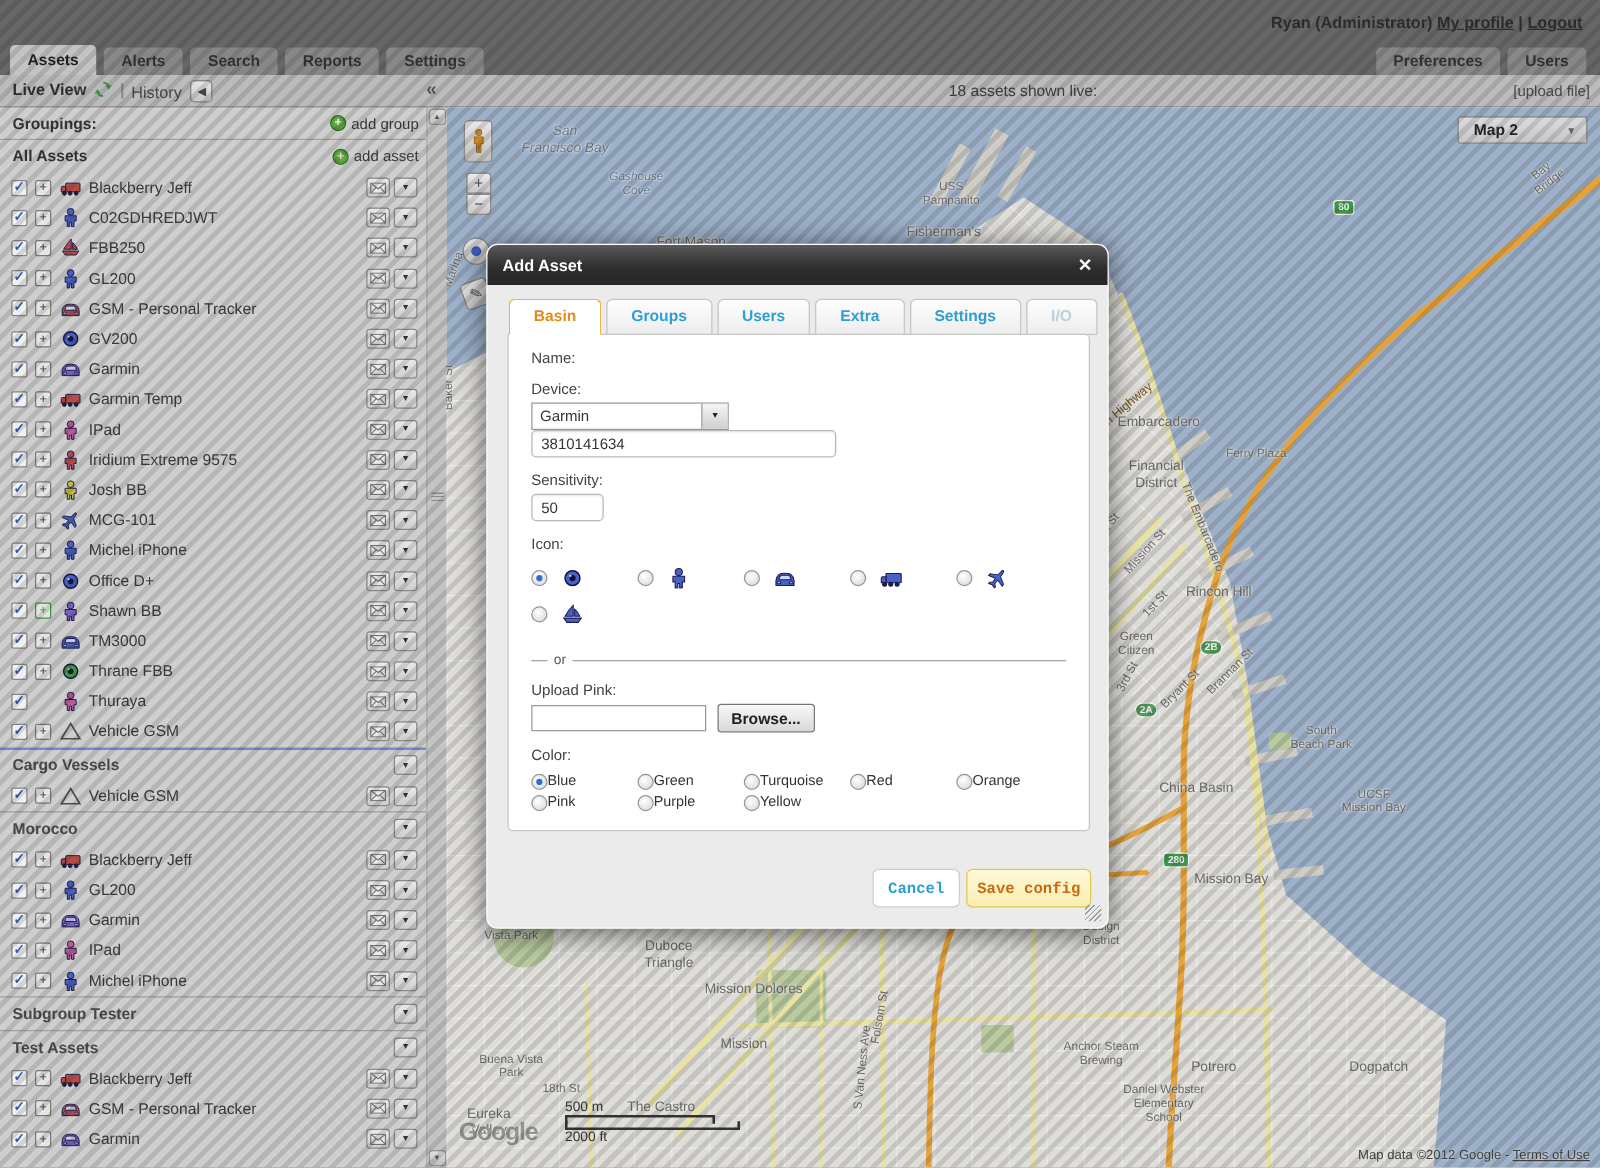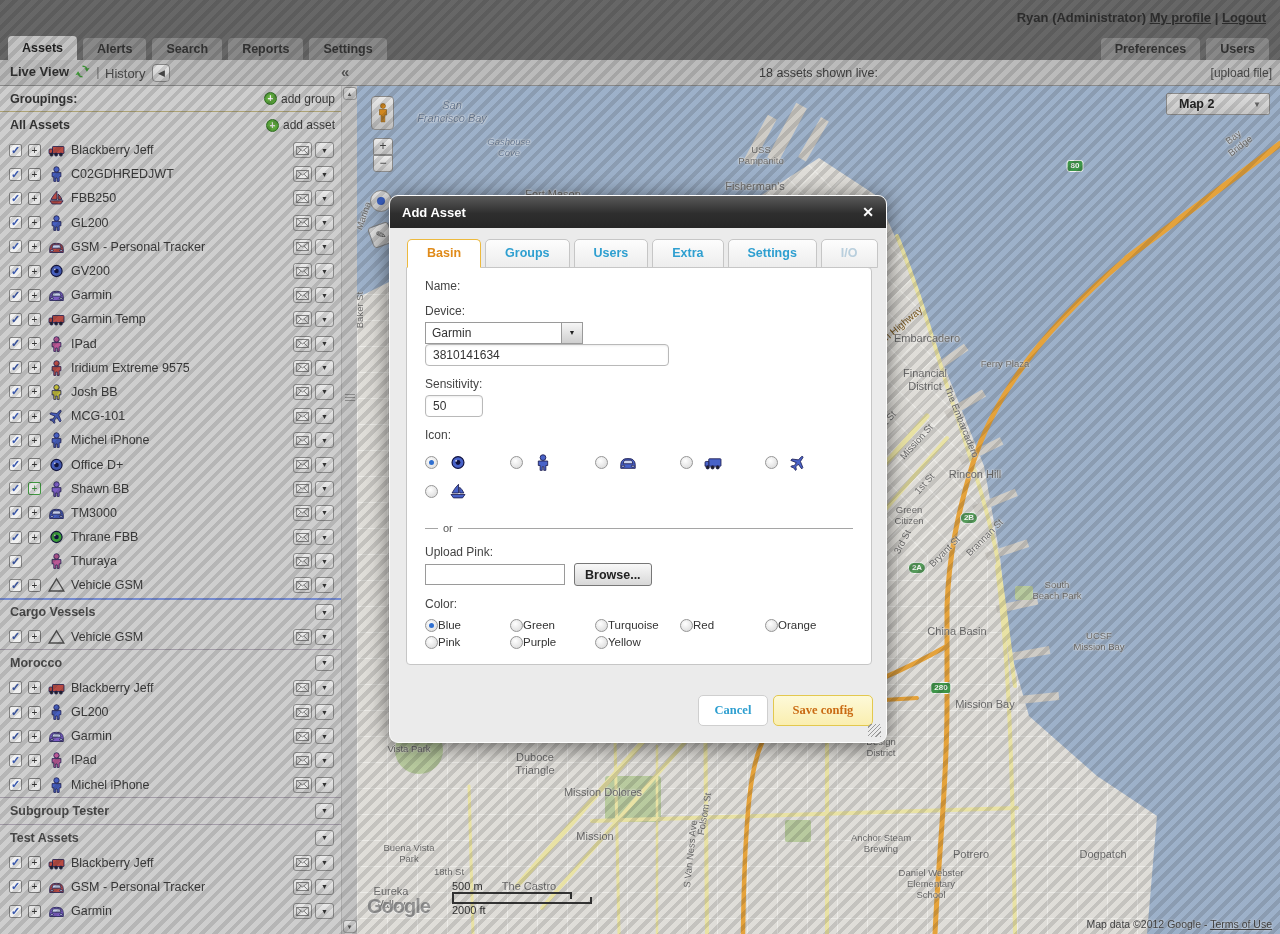--- a/index.html
+++ b/index.html
@@ -105,21 +105,21 @@
   .icon-opt .aicon { margin:0; width:20px; height:17px; }
   #or-sep { display:flex; align-items:center; gap:5px; margin-top:22px; font-size:11px; color:#555; }
   #or-sep .l1 { width:13px; border-top:1px solid #a5a5a5; }
   #or-sep .l2 { flex:1; border-top:1px solid #a5a5a5; }
   #upload-row { display:flex; gap:9px; align-items:center; }
   #upload-input { width:140px; height:21px; border:1px solid #9a9a9a; border-radius:0; box-shadow:none; }
   #browse-btn { height:23px; padding:0 10px; background:linear-gradient(#f8f8f8,#d8d8d8); border:1px solid #777; border-radius:3px; font-size:12.5px; font-weight:bold; color:#222; cursor:pointer; }
   #color-grid { display:flex; flex-wrap:wrap; width:430px; margin-top:6px; }
   .color-opt { width:85px; display:flex; align-items:center; height:16px; margin-bottom:1px; font-size:11.5px; color:#333; }
   #modal-footer { position:absolute; left:0; bottom:0; width:100%; height:60px; }
-  .fbtn { position:absolute; top:13px; height:31px; border-radius:5px; font-size:12.5px; font-weight:bold; cursor:pointer; font-family:Liberation Serif, serif; }
+  .fbtn { position:absolute; top:13px; height:31px; border-radius:5px; font-size:12.5px; font-weight:bold; cursor:pointer; font-family:Liberation Mono, monospace; }
   #btn-cancel { left:308px; width:70px; background:#fff; border:1px solid #cfcfcf; color:#2e9fd0; }
   #btn-save { left:383px; width:100px; background:linear-gradient(#fdf9d8,#faeeb0); border:1px solid #e3c84e; color:#c96a12; }
   #resize-grip { position:absolute; right:5px; bottom:5px; width:13px; height:13px; background:repeating-linear-gradient(135deg, transparent 0 2px, #9a9a9a 2px 3px); cursor:nwse-resize; }
 </style>
 </head>
 <body>
 
 <div id="topbar">
   <div id="userline">
     <span>Ryan (Administrator)</span>

